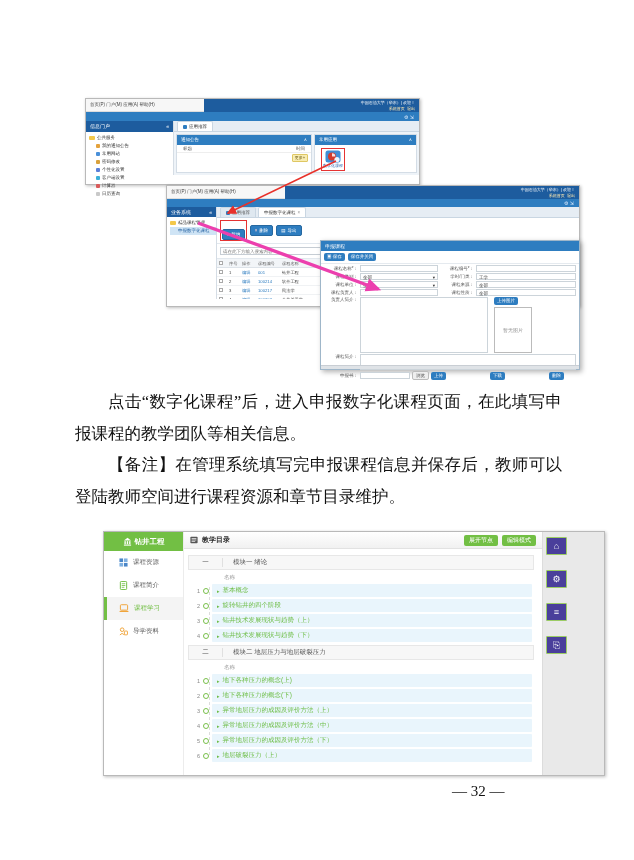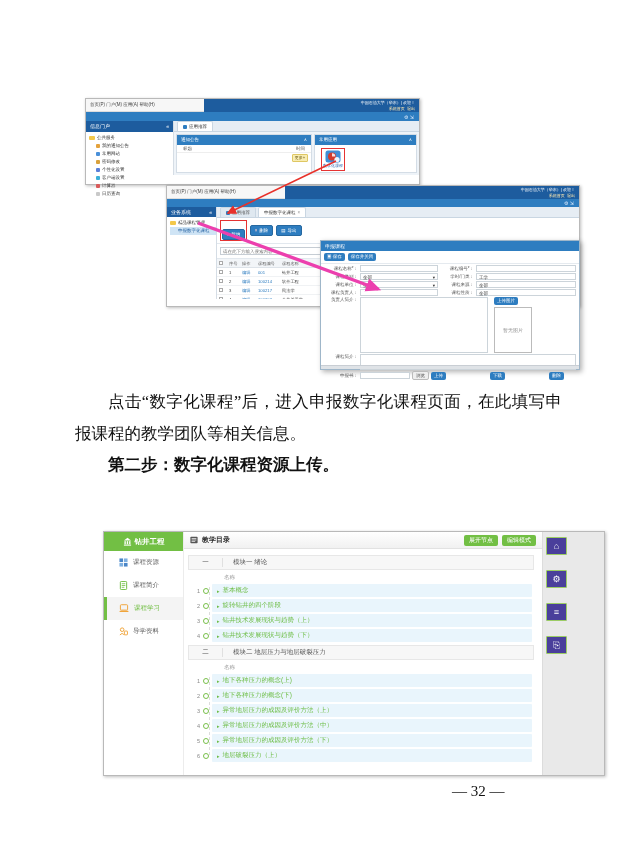--- a/index.html
+++ b/index.html
@@ -423,21 +423,21 @@
       <marker id="pinkhead" markerWidth="6" markerHeight="6" refX="3.5" refY="2" orient="auto">
         <path d="M0,0 L4.5,2 L0,4 Z" fill="#ec3fae"></path>
       </marker>
     </defs>
     <line x1="336" y1="161" x2="228" y2="213" stroke="#e8312a" stroke-width="1.6" marker-end="url(#redhead)"></line>
     <line x1="198" y1="223" x2="378" y2="289" stroke="#ec3fae" stroke-width="3.4" marker-end="url(#pinkhead)"></line>
   </svg>
 
   <div class="doc">
     <p>点击“数字化课程”后，进入申报数字化课程页面，在此填写申报课程的教学团队等相关信息。</p>
-    <p class="bold">第二步：数字化课程资源上传。</p>
+    <p>【备注】在管理系统填写完申报课程信息并保存后，教师可以登陆教师空间进行课程资源和章节目录维护。</p>
   </div>
 
   <div class="shot shot3">
     <div class="c-side">
       <div class="c-head">
         <svg width="9" height="9" viewBox="0 0 10 10">
           <path d="M1 4h8L5 0.8z" fill="#fff"></path>
           <rect x="1.6" y="4.6" width="1.5" height="3.4" fill="#fff"></rect>
           <rect x="4.2" y="4.6" width="1.5" height="3.4" fill="#fff"></rect>
           <rect x="6.8" y="4.6" width="1.5" height="3.4" fill="#fff"></rect>

